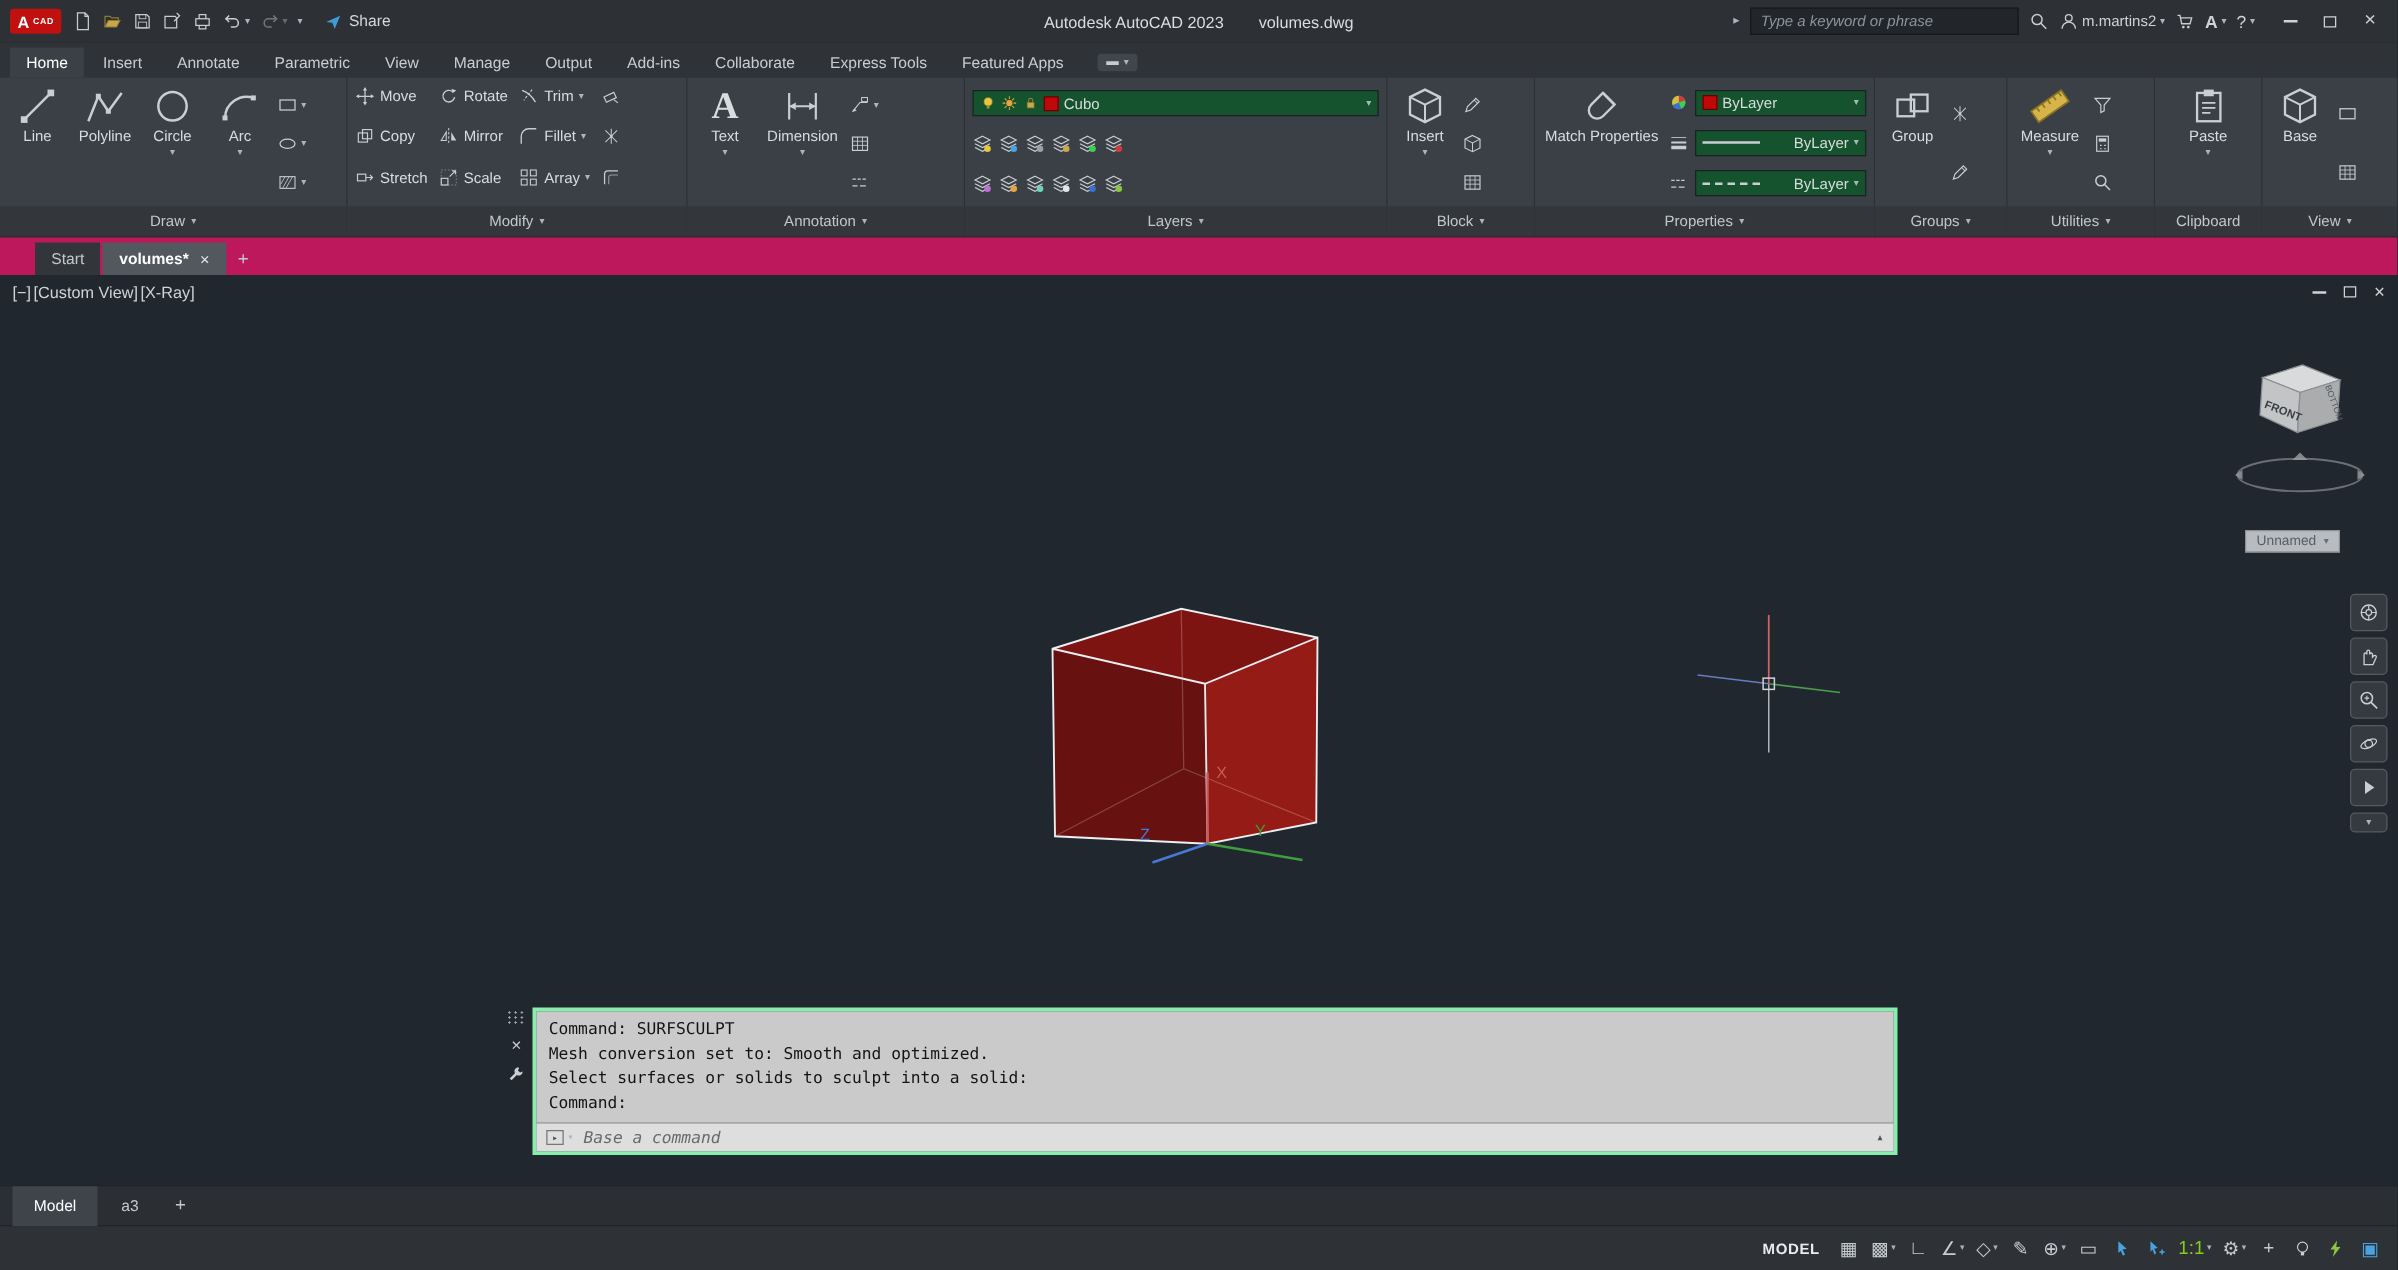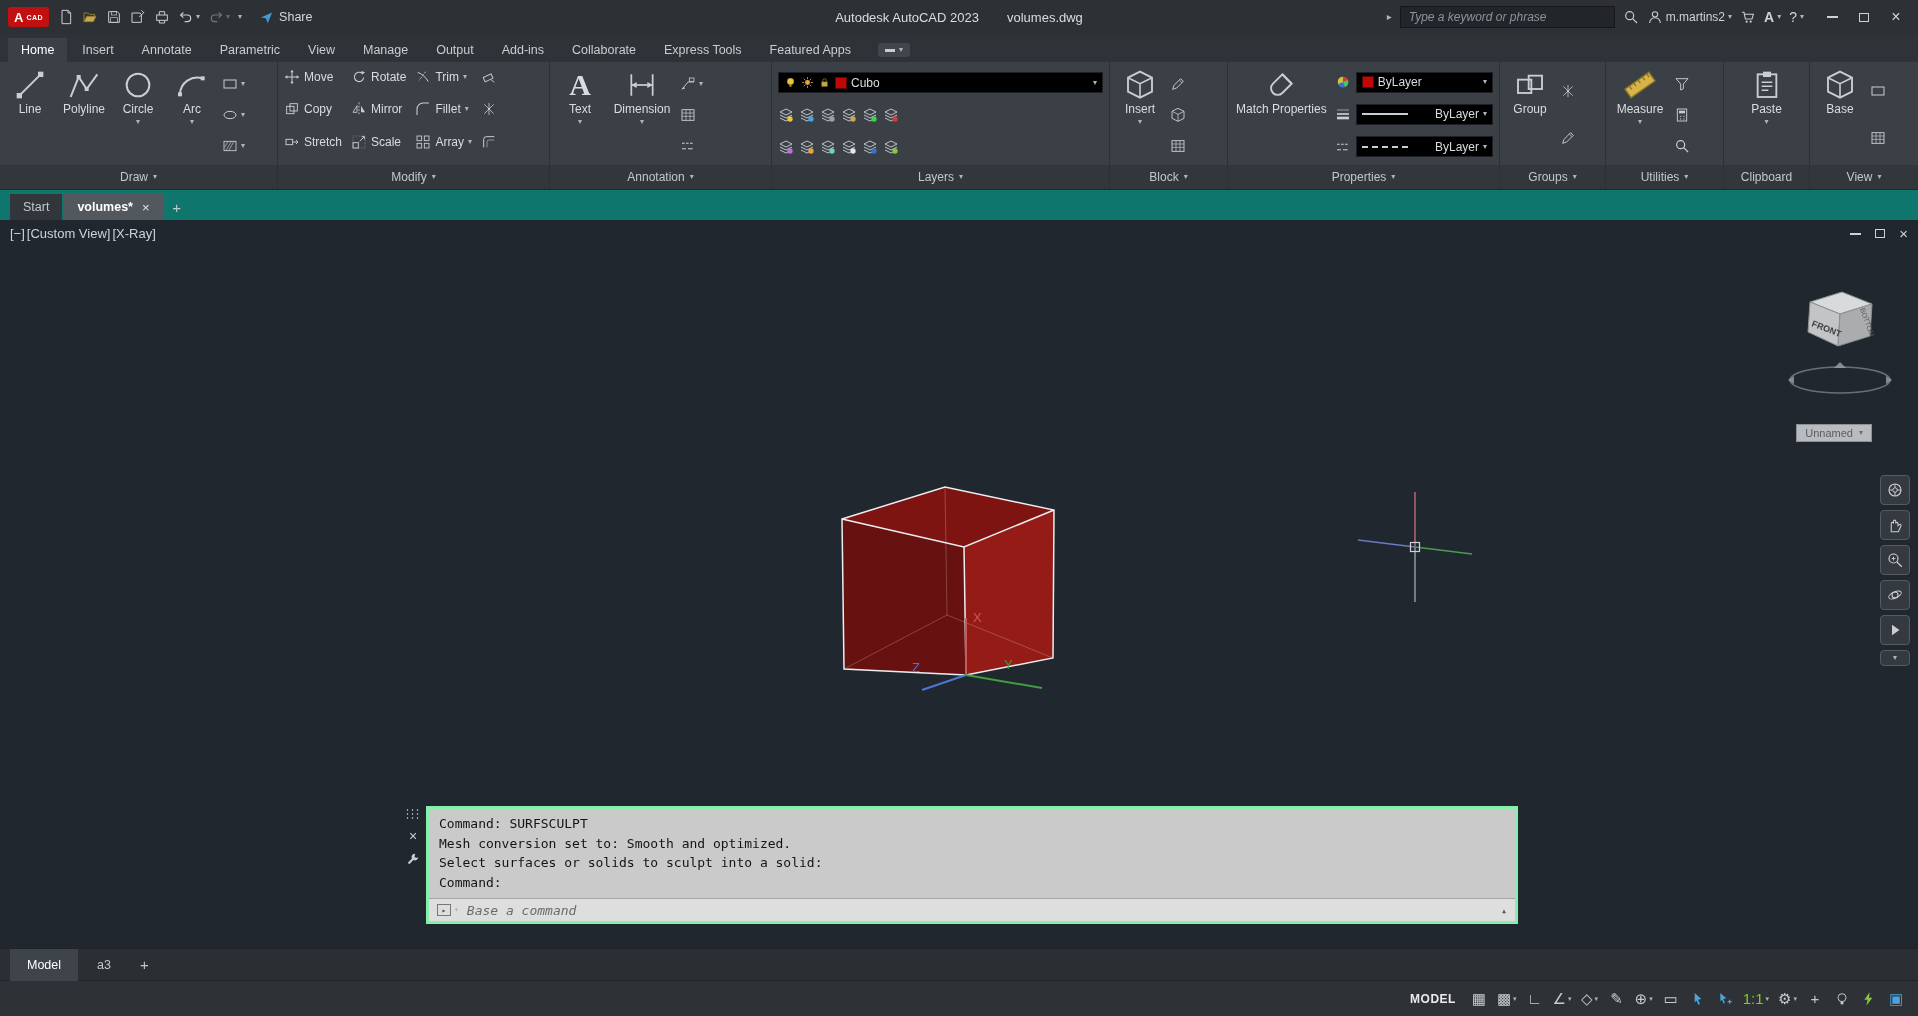--- a/index.html
+++ b/index.html
@@ -38,30 +38,30 @@
 .pfooter{height:24px;display:flex;align-items:center;justify-content:center;gap:5px;background:#33373c;color:#c2c7cb;font-size:12px}
 .bigbtn{display:flex;flex-direction:column;align-items:center;justify-content:flex-start;gap:2px;padding:3px 2px;min-width:48px}
 .bigbtn svg{width:32px;height:32px}
 .lbl{font-size:12px;line-height:13px;text-align:center;color:#d8dcdf}
 .minicol{display:flex;flex-direction:column;justify-content:space-around;padding:2px 0}
 .minirow{display:flex;align-items:center;gap:3px;height:20px}
 .minirow svg{width:16px;height:16px}
 .mgrid{display:grid;grid-auto-flow:column;grid-template-rows:repeat(3,1fr);grid-template-columns:auto auto auto auto;column-gap:9px;align-content:space-around}
 .mcell{display:flex;align-items:center;gap:4px;height:22px;font-size:12px;color:#d8dcdf}
 .mcell svg{width:16px;height:16px}
-.dropbox{display:flex;align-items:center;gap:4px;background:#000000;border:1px solid #1d2024;height:21px;padding:0 5px;font-size:12px;color:#d8dcdf}
+.dropbox{display:flex;align-items:center;gap:4px;background:#14532d;border:1px solid #1d2024;height:21px;padding:0 5px;font-size:12px;color:#d8dcdf}
 .swatch{width:12px;height:12px;background:#c00808;border:1px solid #5a0606}
 .linesample{width:46px;border-top:2px solid #c9ced3}
 .linesample.dash{border-top-style:dashed}
 .textA{font-size:30px;font-weight:bold;color:#d8dcdf;line-height:32px;font-family:"Liberation Serif",serif}
 .props-col{display:flex;flex-direction:column;justify-content:space-around}
 .props-row{display:flex;align-items:center;gap:5px}
 .props-row svg{width:16px;height:16px}
 
-.filetabs{height:30px;background:#0f766e;display:flex;align-items:flex-end;padding-left:10px;gap:2px}
+.filetabs{height:30px;background:#be185d;display:flex;align-items:flex-end;padding-left:28px;gap:2px}
 .ftab{height:26px;display:flex;align-items:center;padding:0 13px;gap:9px;font-size:12.5px;color:#c3c8cc;background:#32363a}
 .ftab.active{background:#53585e;color:#fff;font-weight:bold}
 .ftab .x{color:#e2e6e9;font-weight:normal;font-size:13px}
 .fplus{width:24px;height:26px;display:flex;align-items:center;justify-content:center;color:#c3c8cc;font-size:15px}
 
 .canvas{position:relative;height:728px;background:#20272f}
 .vpcontrols{position:absolute;top:6px;left:10px;display:flex;gap:2px;font-size:13px;color:#cfd3d6}
 .vpwin{position:absolute;top:5px;right:10px;display:flex;gap:14px;align-items:center}
 .overlay{position:absolute;inset:0;pointer-events:none}
 .viewcube{position:absolute;top:64px;right:18px}

